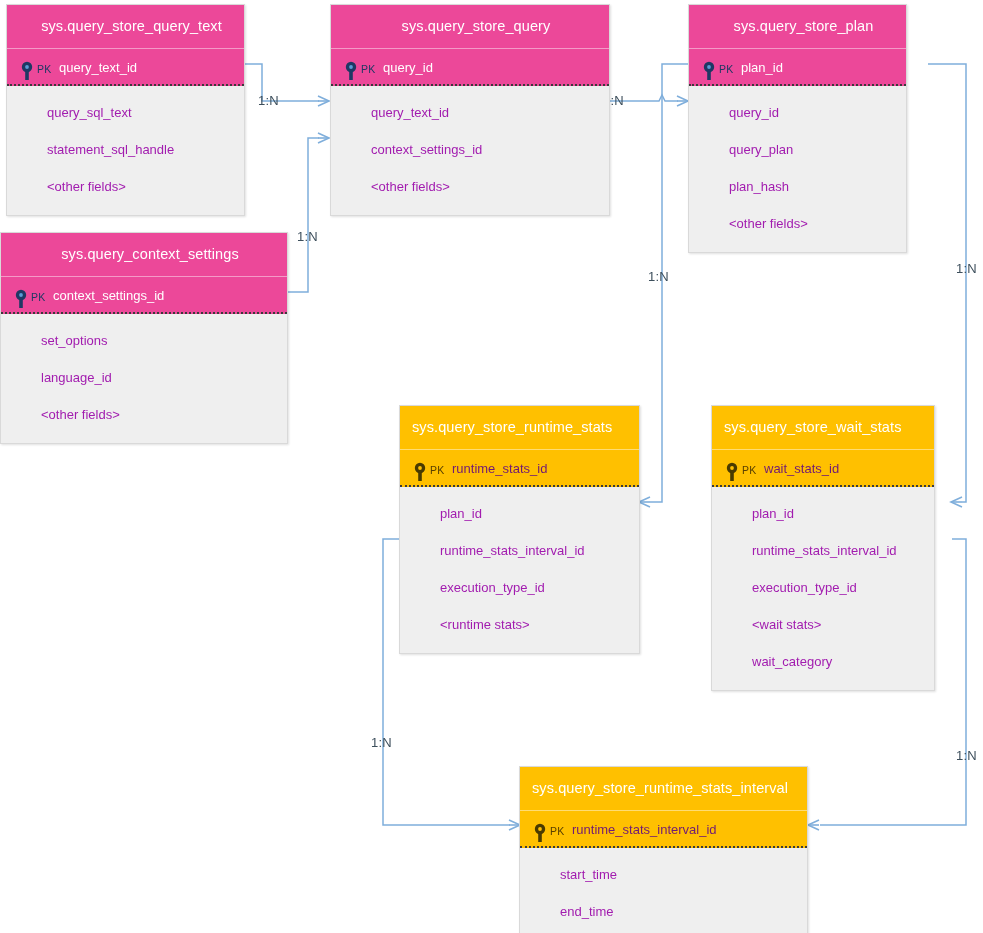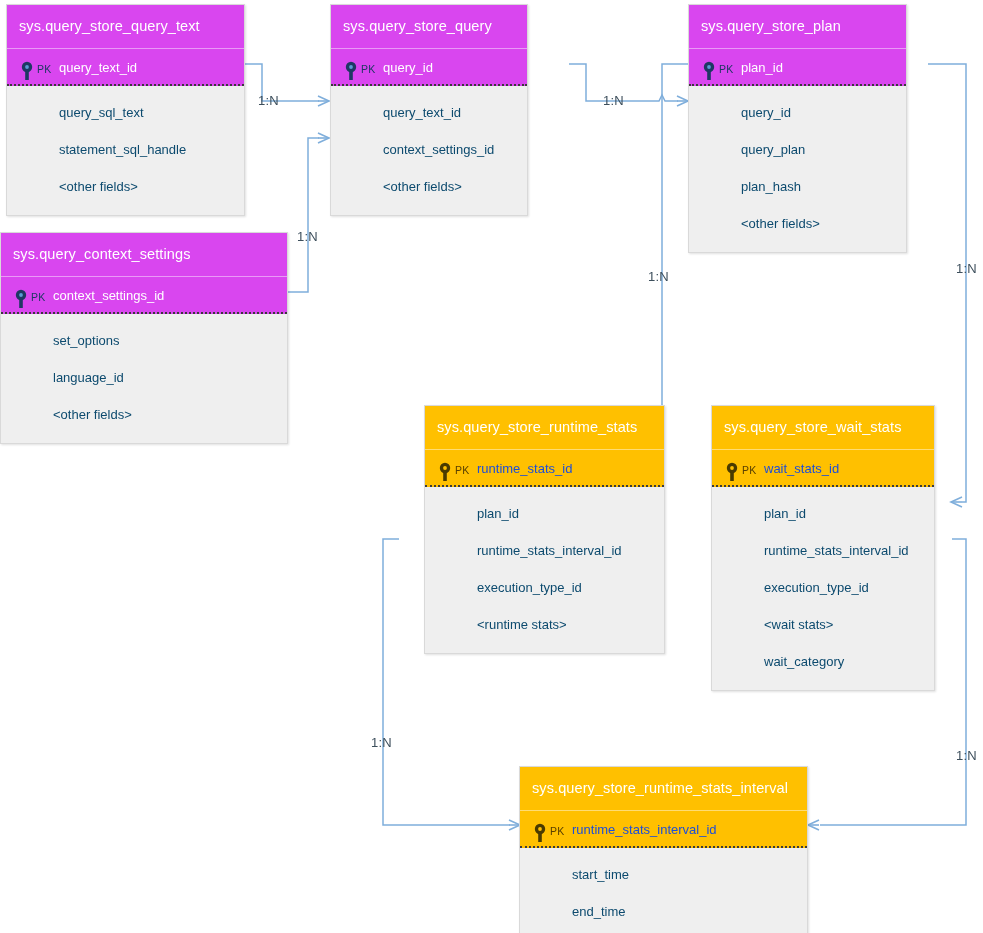--- a/index.html
+++ b/index.html
@@ -57,26 +57,26 @@
   .ent-body {
     box-sizing: border-box;
     background: #efefef;
     padding-top: 8px;
     padding-bottom: 10px;
   }
   .field {
     box-sizing: border-box;
     height: 37px;
     line-height: 37px;
-    padding-left: 52px;
-    color: #0c4a6e;
+    padding-left: 40px;
+    color: #a21caf;
     font-size: 13px;
     white-space: nowrap;
   }
-  .blue .ent-title, .blue .ent-pk { background: #d946ef; }
+  .blue .ent-title, .blue .ent-pk { background: #ec4899; text-align: center; }
   .orange .ent-title, .orange .ent-pk { background: #ffc000; }
 
   .pk-key {
     position: absolute;
     left: 13px;
     top: 9px;
     width: 22px;
     height: 20px;
   }
   .pk-label {
@@ -92,21 +92,21 @@
   .orange .pk-label { color: #5a4000; }
   .pk-name {
     position: absolute;
     left: 52px;
     top: 0;
     height: 38px;
     line-height: 38px;
     font-size: 13px;
   }
   .blue .pk-name { color: #ffffff; }
-  .orange .pk-name { color: #1d4ed8; }
+  .orange .pk-name { color: #701a75; }
 
   .card-label {
     position: absolute;
     font-size: 13px;
     color: #3d4f5c;
     font-family: "Liberation Sans", sans-serif;
     white-space: nowrap;
     letter-spacing: 0.2px;
   }
 </style>
@@ -171,21 +171,21 @@
       <span class="pk-label">PK</span>
       <span class="pk-name">query_text_id</span>
     </div>
     <div class="ent-body">
       <div class="field">query_sql_text</div>
       <div class="field">statement_sql_handle</div>
       <div class="field">&lt;other fields&gt;</div>
     </div>
   </div>
 
-  <div class="entity blue" style="left:330px; top:4px; width:198px;">
+  <div class="entity blue" style="left:330px; top:4px; width:280px;">
     <div class="ent-title">sys.query_store_query</div>
     <div class="ent-pk">
       <span class="pk-key">
         <svg width="22" height="20" viewBox="0 0 22 20">
           <circle cx="7" cy="6" r="5.2" fill="#1F3864"></circle>
           <circle cx="7" cy="6" r="1.9" fill="#5b9bd5"></circle>
           <rect x="5.2" y="9" width="3.6" height="10" fill="#1F3864"></rect>
         </svg>
       </span>
       <span class="pk-label">PK</span>
@@ -232,21 +232,21 @@
       <span class="pk-label">PK</span>
       <span class="pk-name">context_settings_id</span>
     </div>
     <div class="ent-body">
       <div class="field">set_options</div>
       <div class="field">language_id</div>
       <div class="field">&lt;other fields&gt;</div>
     </div>
   </div>
 
-  <div class="entity orange" style="left:399px; top:405px; width:241px;margin-left:25px;">
+  <div class="entity orange" style="left:399px; top:405px; width:241px;">
     <div class="ent-title">sys.query_store_runtime_stats</div>
     <div class="ent-pk">
       <span class="pk-key">
         <svg width="22" height="20" viewBox="0 0 22 20">
           <circle cx="7" cy="6" r="5.2" fill="#4A3B00"></circle>
           <circle cx="7" cy="6" r="1.9" fill="#ffc000"></circle>
           <rect x="5.2" y="9" width="3.6" height="10" fill="#4A3B00"></rect>
         </svg>
       </span>
       <span class="pk-label">PK</span>

